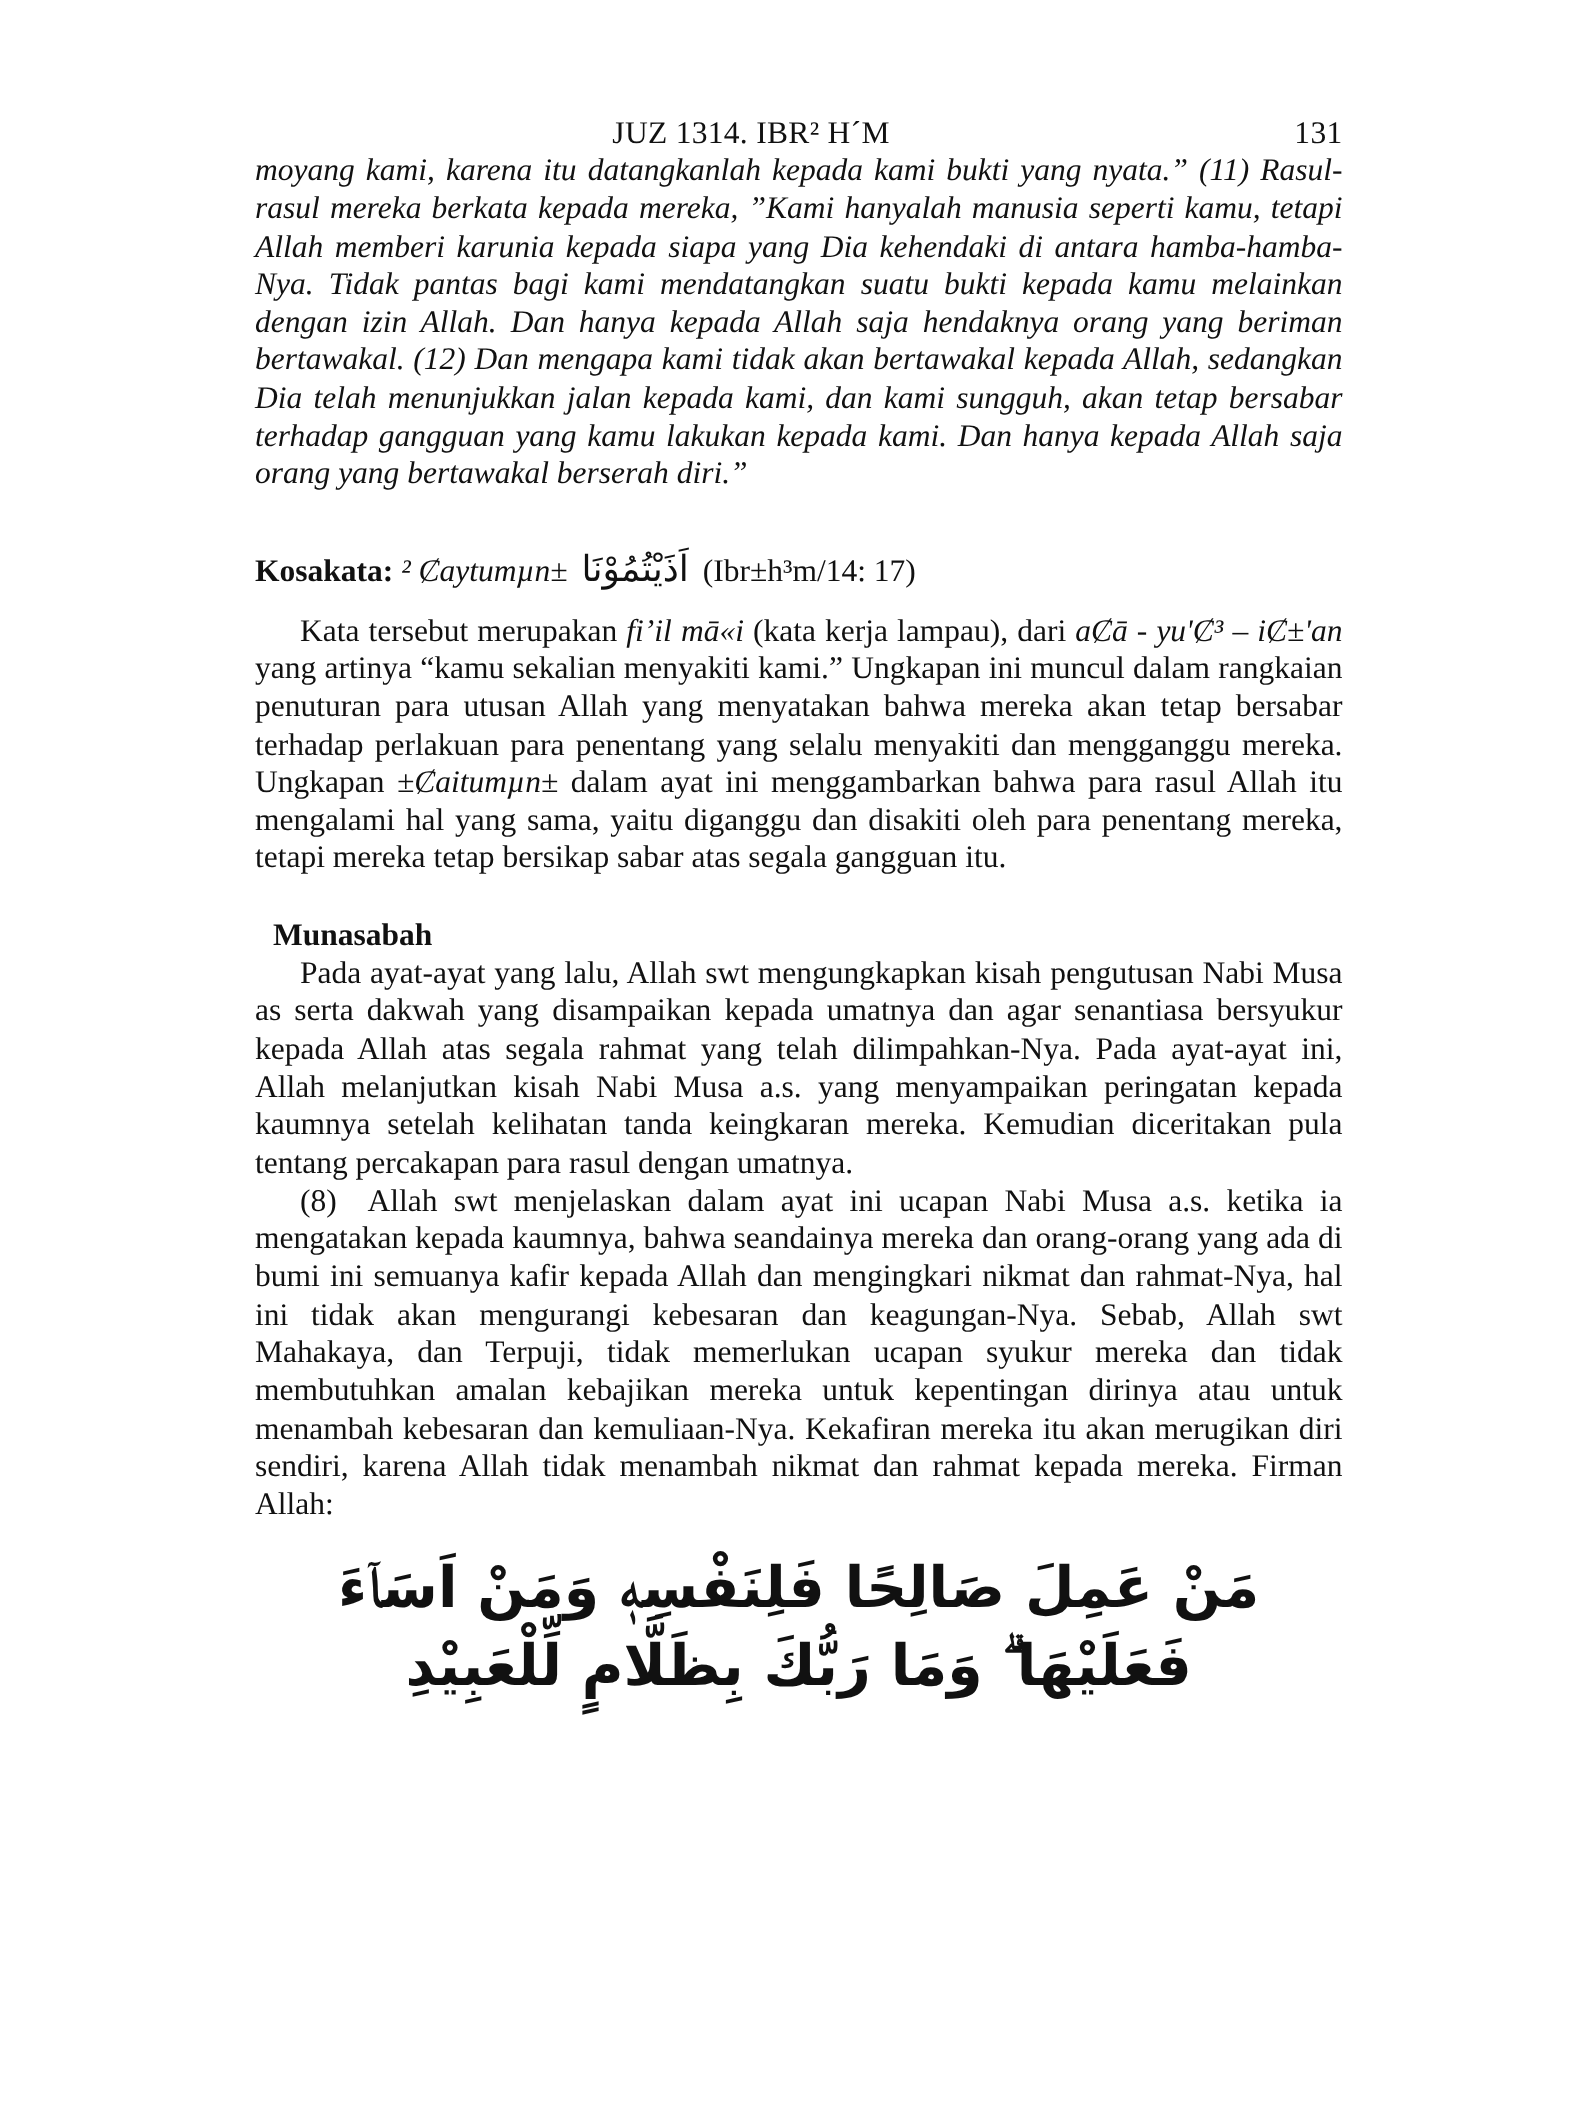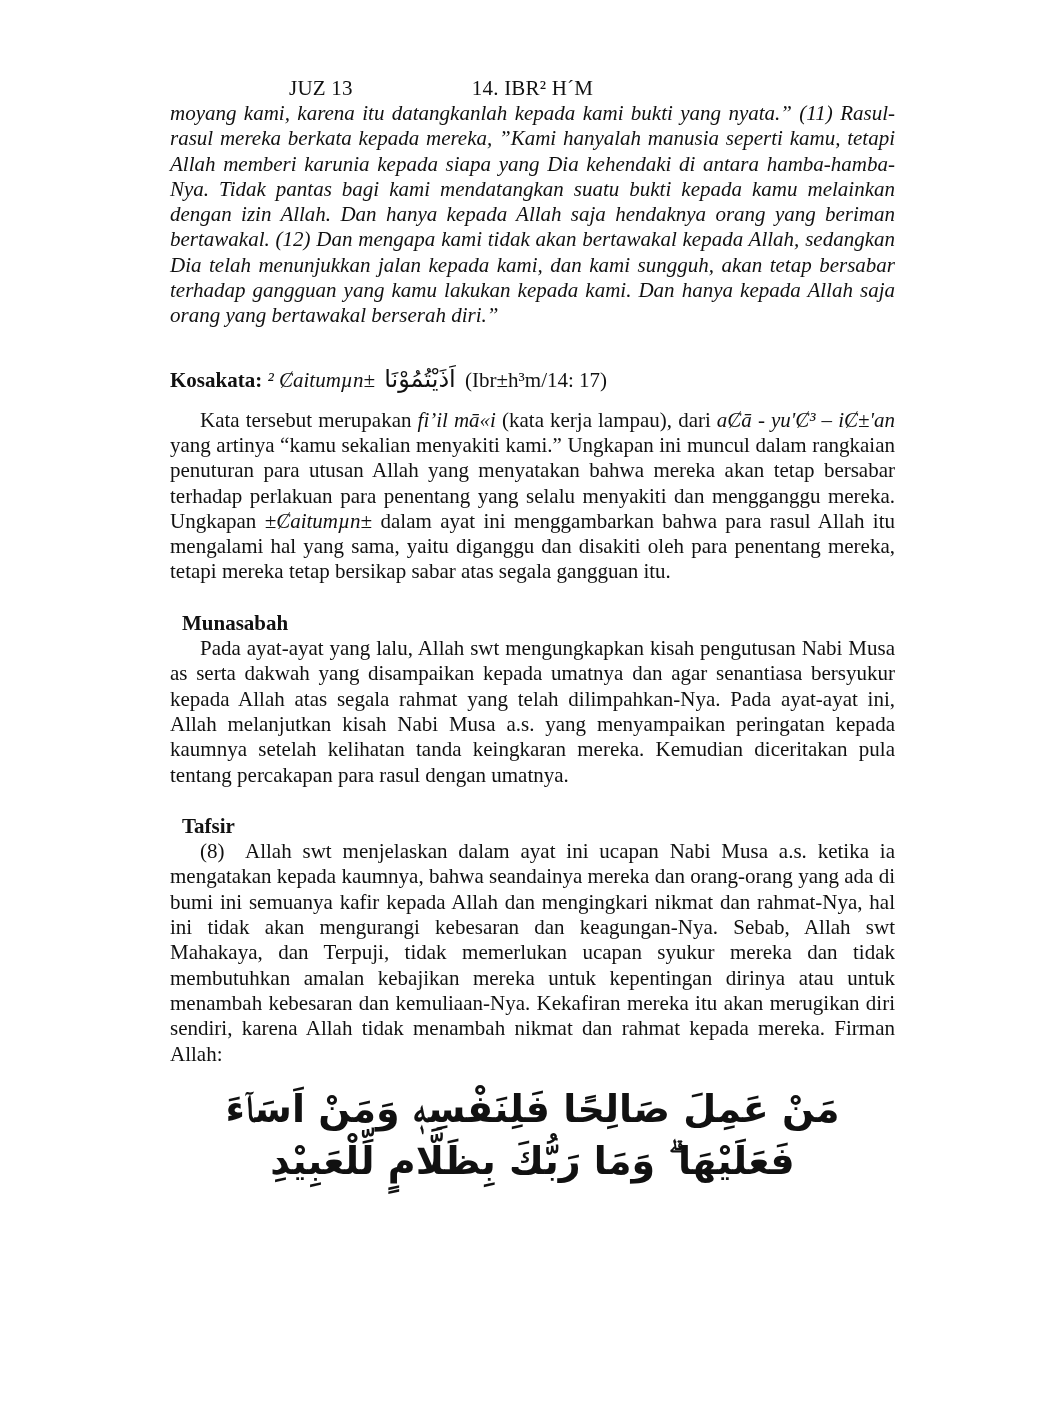--- a/index.html
+++ b/index.html
@@ -17,21 +17,21 @@
     padding: 76px 168px 40px 170px;
     background: #ffffff;
   }
   .page-header {
     display: grid;
     grid-template-columns: 1fr auto 1fr;
     align-items: baseline;
     font-size: 21px;
     letter-spacing: 0.2px;
   }
-  .page-header .left   { text-align: center; }
+  .page-header .left   { text-align: right; }
   .page-header .center { text-align: right; }
   .page-header .right  { text-align: right; }
 
   p, h3 { font-size: 21px; line-height: 25.3px; }
 
   .justify {
     text-align: justify;
     text-justify: inter-word;
   }
   .indent { text-indent: 30px; }
@@ -74,37 +74,37 @@
   }
 </style>
 </head>
 <body>
 
 <div class="page">
 
   <header class="page-header">
     <span class="left">JUZ 13</span>
     <span class="center">14. IBR² H´M</span>
+    <span class="right">131</span>
   </header>
 
   <main>
 
     <p class="verse-translation justify">moyang kami, karena itu datangkanlah kepada kami bukti yang nyata.” (11) Rasul-rasul mereka berkata kepada mereka, ”Kami hanyalah manusia seperti kamu, tetapi Allah memberi karunia kepada siapa yang Dia kehendaki di antara hamba-hamba-Nya. Tidak pantas bagi kami mendatangkan suatu bukti kepada kamu melainkan dengan izin Allah. Dan hanya kepada Allah saja hendaknya orang yang beriman bertawakal. (12) Dan mengapa kami tidak akan bertawakal kepada Allah, sedangkan Dia telah menunjukkan jalan kepada kami, dan kami sungguh, akan tetap bersabar terhadap gangguan yang kamu lakukan kepada kami. Dan hanya kepada Allah saja orang yang bertawakal berserah diri.”</p>
 
     <p class="kosakata-line">
       <span class="label">Kosakata:</span>
-      <em>² Ȼaitumµn±</em>
+      <em>² Ȼaytumµn±</em>
       <span class="arabic-inline">اَذَيْتُمُوْنَا</span>
       <span>(Ibr±h³m/14: 17)</span>
     </p>
 
     <p class="justify indent kosakata-paragraph"><span>Kata tersebut merupakan </span><em>fi’il mā«i</em><span> (kata kerja lampau), dari </span><em>aȻā - yu'Ȼ³ – iȻ±'an</em><span> yang artinya “kamu sekalian menyakiti kami.” Ungkapan ini muncul dalam rangkaian penuturan para utusan Allah yang menyatakan bahwa mereka akan tetap bersabar terhadap perlakuan para penentang yang selalu menyakiti dan mengganggu mereka. Ungkapan </span><em>±Ȼaitumµn±</em><span> dalam ayat ini menggambarkan bahwa para rasul Allah itu mengalami hal yang sama, yaitu diganggu dan disakiti oleh para penentang mereka, tetapi mereka tetap bersikap sabar atas segala gangguan itu.</span></p>
 
     <h3 class="section-heading">Munasabah</h3>
     <p class="justify indent">Pada ayat-ayat yang lalu, Allah swt mengungkapkan kisah pengutusan Nabi Musa as serta dakwah yang disampaikan kepada umatnya dan agar senantiasa bersyukur kepada Allah atas segala rahmat yang telah dilimpahkan-Nya. Pada ayat-ayat ini, Allah melanjutkan kisah Nabi Musa a.s. yang menyampaikan peringatan kepada kaumnya setelah kelihatan tanda keingkaran mereka. Kemudian diceritakan pula tentang percakapan para rasul dengan umatnya.</p>
 
-    <h3 class="section-heading">Tafsir</h3>
     <p class="justify indent">(8)&nbsp; Allah swt menjelaskan dalam ayat ini ucapan Nabi Musa a.s. ketika ia mengatakan kepada kaumnya, bahwa seandainya mereka dan orang-orang yang ada di bumi ini semuanya kafir kepada Allah dan mengingkari nikmat dan rahmat-Nya, hal ini tidak akan mengurangi kebesaran dan keagungan-Nya. Sebab, Allah swt Mahakaya, dan Terpuji, tidak memerlukan ucapan syukur mereka dan tidak membutuhkan amalan kebajikan mereka untuk kepentingan dirinya atau untuk menambah kebesaran dan kemuliaan-Nya. Kekafiran mereka itu akan merugikan diri sendiri, karena Allah tidak menambah nikmat dan rahmat kepada mereka. Firman Allah:</p>
 
     <div class="arabic-verse">مَنْ عَمِلَ صَالِحًا فَلِنَفْسِهٖ وَمَنْ اَسَاۤءَ فَعَلَيْهَا ۗ وَمَا رَبُّكَ بِظَلَّامٍ لِّلْعَبِيْدِ</div>
 
   </main>
 </div>
 
 </body></html>

